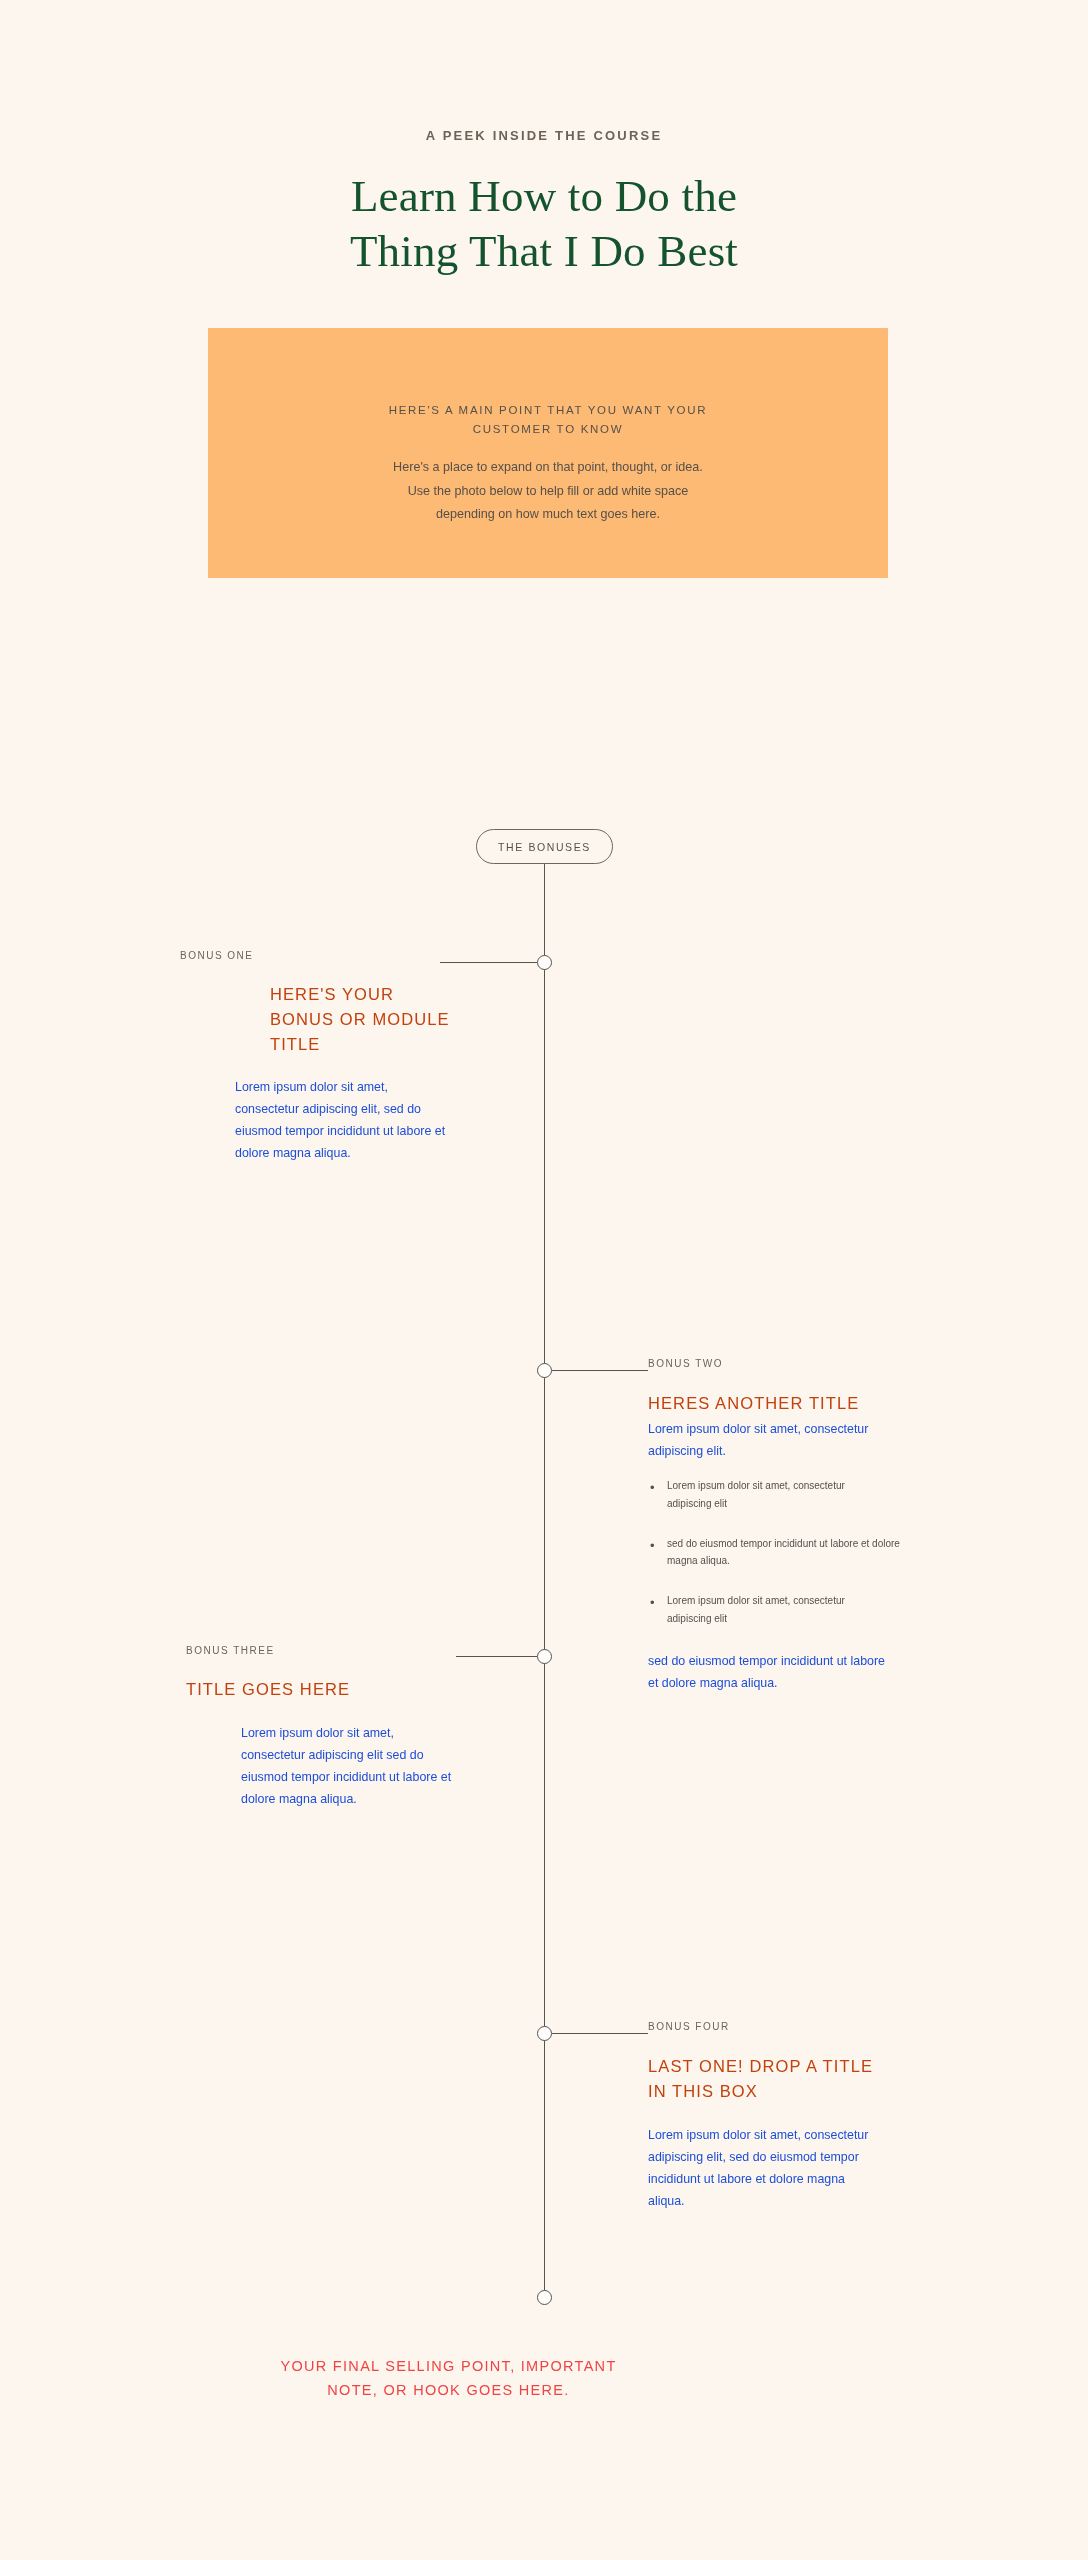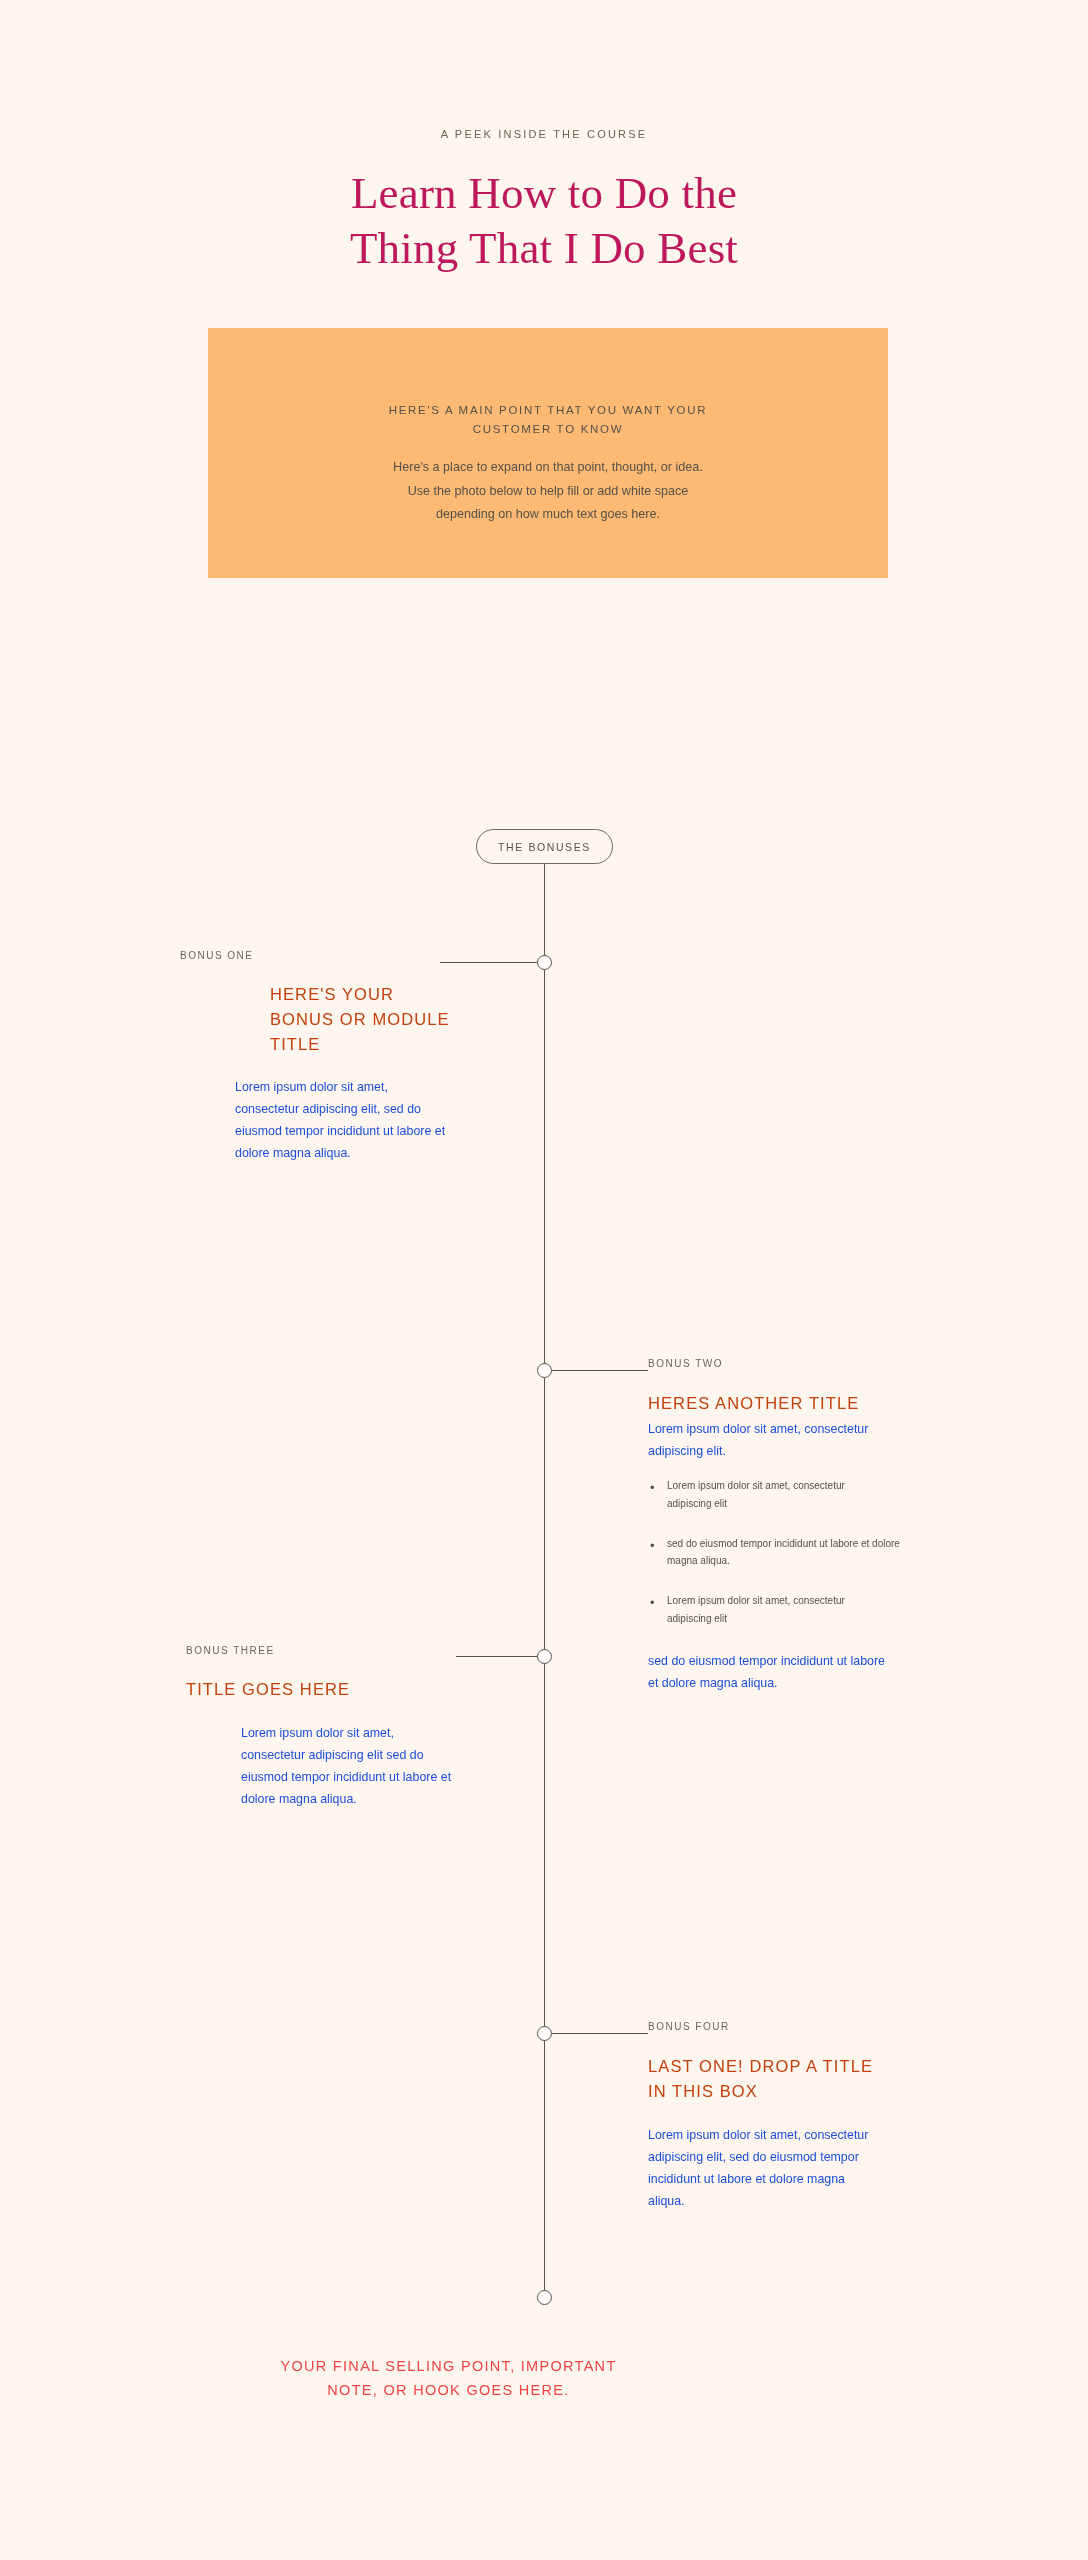--- a/index.html
+++ b/index.html
@@ -20,32 +20,32 @@
 
   
   .header {
     position: absolute;
     top: 128px;
     left: 0;
     width: 1088px;
     text-align: center;
   }
   .eyebrow {
-    font-size: 11px;
+    font-size: 13px;
     letter-spacing: 2.2px;
     color: #6e6257;
-    font-weight: 400;
+    font-weight: 700;
     text-transform: uppercase;
   }
   .headline {
     margin-top: 26px;
     font-family: "Liberation Serif", serif;
     font-size: 45px;
     line-height: 1.22;
-    color: #be185d;
+    color: #14532d;
     font-weight: 400;
     letter-spacing: 0.2px;
   }
 
   
   .card {
     position: absolute;
     left: 208px;
     top: 328px;
     width: 680px;

